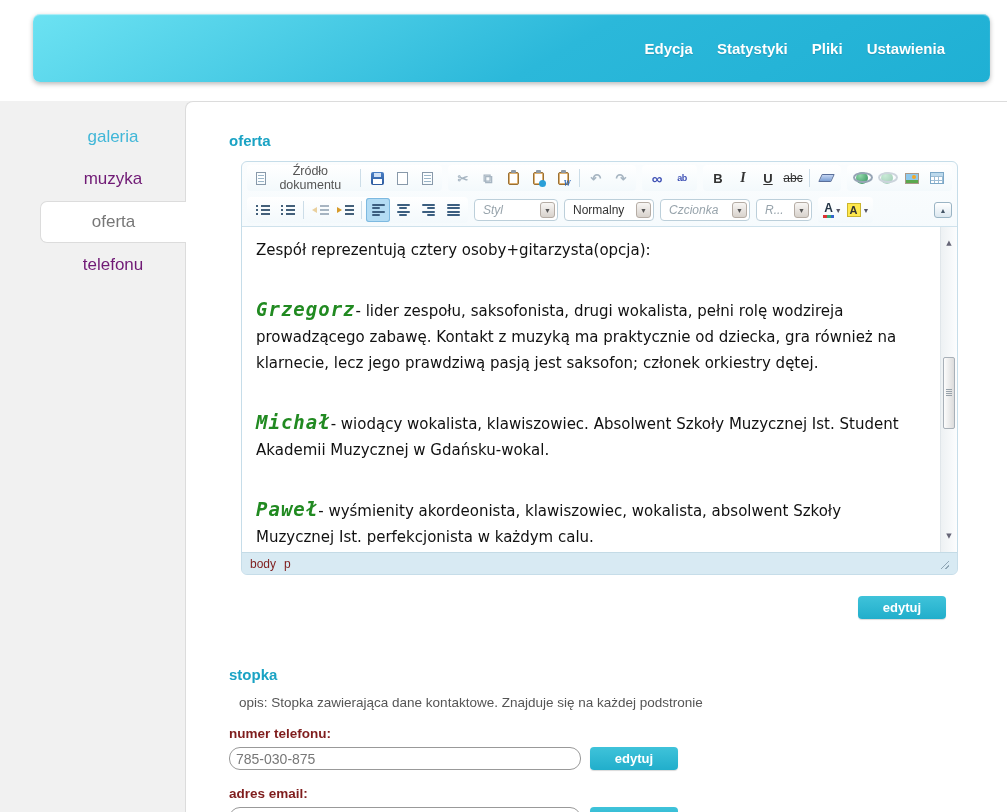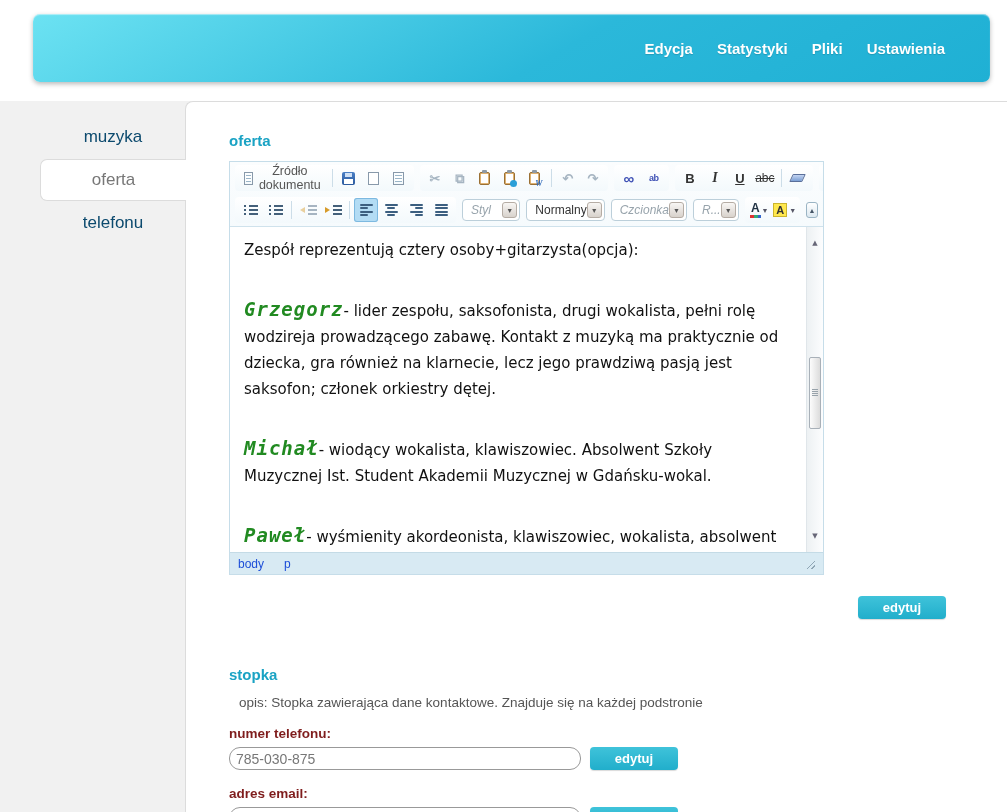--- a/index.html
+++ b/index.html
@@ -16,36 +16,36 @@
     box-shadow: 0 2px 5px rgba(0,0,0,.28), inset 0 1px 1px rgba(255,255,255,.5);
     display: flex; align-items: center; justify-content: flex-end; gap: 24px; padding-right: 45px;
   }
   .nav-link { color: #fff; font-weight: bold; font-size: 15px; text-shadow: 0 1px 1px rgba(0,0,0,.15); cursor: pointer; }
 
   
   .page { display: flex; margin-top: 19px; height: 727px; background: #f1f1f1; align-items: stretch; }
   .sidebar { flex: 0 0 185px; width: 185px; padding-top: 14px; }
   .side-item {
     width: 146px; margin: 2px 0 2px 40px; padding: 10px 0; text-align: center;
-    font-size: 17px; color: #0c4a6e; cursor: pointer;
+    font-size: 17px; color: #701a75; cursor: pointer;
   }
   .side-item.first { color: #41b7d8; }
   .side-item.active {
     background: #fff; border: 1px solid #dcdcdc; border-right: none;
     border-radius: 7px 0 0 7px; margin-right: -1px; position: relative; z-index: 2; color: #777;
   }
   .panel {
     flex: 1; background: #fff; border: 1px solid #dcdcdc; border-right: none; border-bottom: none;
     border-radius: 8px 0 0 0; position: relative; z-index: 1; padding: 30px 0 0 43px;
   }
   .section-title { font-size: 15px; font-weight: bold; color: #1aa3c4; margin: 0 0 12px; }
 
   
-  .editor { width: 595px; border: 1px solid #c6dde9; border-radius: 0; overflow: hidden;
-            background: linear-gradient(#fbfdfe, #d9ecf6); }
+  .editor { width: 717px; border: 1px solid #c6dde9; border-radius: 6px; overflow: hidden;
+            background: linear-gradient(#fbfdfe, #d9ecf6); margin-left: 12px; }
   .tb-row { display: flex; align-items: center; gap: 6px; padding: 4px 5px; height: 32px; }
   .tb-group { display: flex; align-items: center; gap: 1px; height: 26px; padding: 1px 3px;
               background: linear-gradient(#ffffff, #f3f9fc); border-radius: 4px; }
   .tb-sep { width: 1px; height: 18px; background: #ccdde8; margin: 0 3px; }
   .tb-btn { min-width: 24px; height: 24px; display: flex; align-items: center; justify-content: center; border-radius: 3px; }
   .tb-btn.sel { background: #b3dcf4; box-shadow: inset 0 0 0 1px #7db9e0; }
   .dis { opacity: .45; }
   .src-btn { display: flex; align-items: center; gap: 5px; padding: 0 6px; font-size: 12.5px; color: #555; height: 24px; }
   .g { font-size: 13px; color: #44607a; font-weight: bold; line-height: 1; }
   .g.blue { color: #3f51b5; font-size: 15px; }
@@ -120,21 +120,21 @@
                  font-size: 19px; color: #218a21; letter-spacing: 1px; }
   .scrollbar { position: absolute; top: 0; right: 0; bottom: 0; width: 17px;
                background: linear-gradient(to right, #edf1f3, #fcfdfe); border-left: 1px solid #e0e6ea; }
   .sb-arrow { position: absolute; left: 0; right: 0; text-align: center; font-size: 7px; color: #667; cursor: pointer; }
   .sb-up { top: 3px; } .sb-down { bottom: 3px; }
   .sb-thumb { position: absolute; top: 130px; left: 2px; width: 12px; height: 72px; cursor: pointer;
               background: linear-gradient(to right, #fcfcfc, #dcdcdc); border: 1px solid #a8b0b8; border-radius: 2px; }
   .sb-thumb::after { content:""; position:absolute; left:2px; top:31px; width:6px; height:7px;
                      background: repeating-linear-gradient(to bottom, #98a2aa 0 1px, rgba(0,0,0,0) 1px 2px); }
   .status { height: 22px; background: #d8eaf3; border-top: 1px solid #c4dbe6; display: flex; align-items: center;
-            gap: 20px; padding: 0 8px; font-size: 12px; color: #1d4ed8; }
+            gap: 8px; padding: 0 8px; font-size: 12px; color: #7f1d1d; }
   .resize { margin-left: auto; width: 11px; height: 11px; cursor: nwse-resize;
             background: repeating-linear-gradient(315deg, rgba(0,0,0,0) 0 2px, #8fa6b5 2px 3px);
             clip-path: polygon(100% 0, 100% 100%, 0 100%); }
 
   
   .btn-row { width: 717px; display: flex; justify-content: flex-end; margin-top: 21px; }
   .btn-teal { background: linear-gradient(#3fc3da, #21aecb); border-radius: 4px; color: #fff; font-weight: bold;
               font-size: 13px; width: 88px; height: 23px; box-shadow: 0 1px 1px rgba(0,0,0,.15); }
   .stopka-title { margin-top: 47px; }
   .opis { font-size: 13.5px; color: #555; margin: 6px 0 0 10px; }
@@ -149,20 +149,21 @@
 <header class="header-bar">
   <span class="nav-link">Edycja</span>
   <span class="nav-link">Statystyki</span>
   <span class="nav-link">Pliki</span>
   <span class="nav-link">Ustawienia</span>
 </header>
 
 <div class="page">
 
   <aside class="sidebar">
+    <div class="side-item first">galeria</div>
     <div class="side-item">muzyka</div>
     <div class="side-item active">oferta</div>
     <div class="side-item">telefonu</div>
   </aside>
 
   <main class="panel">
 
     <h2 class="section-title">oferta</h2>
 
     <div class="editor">

